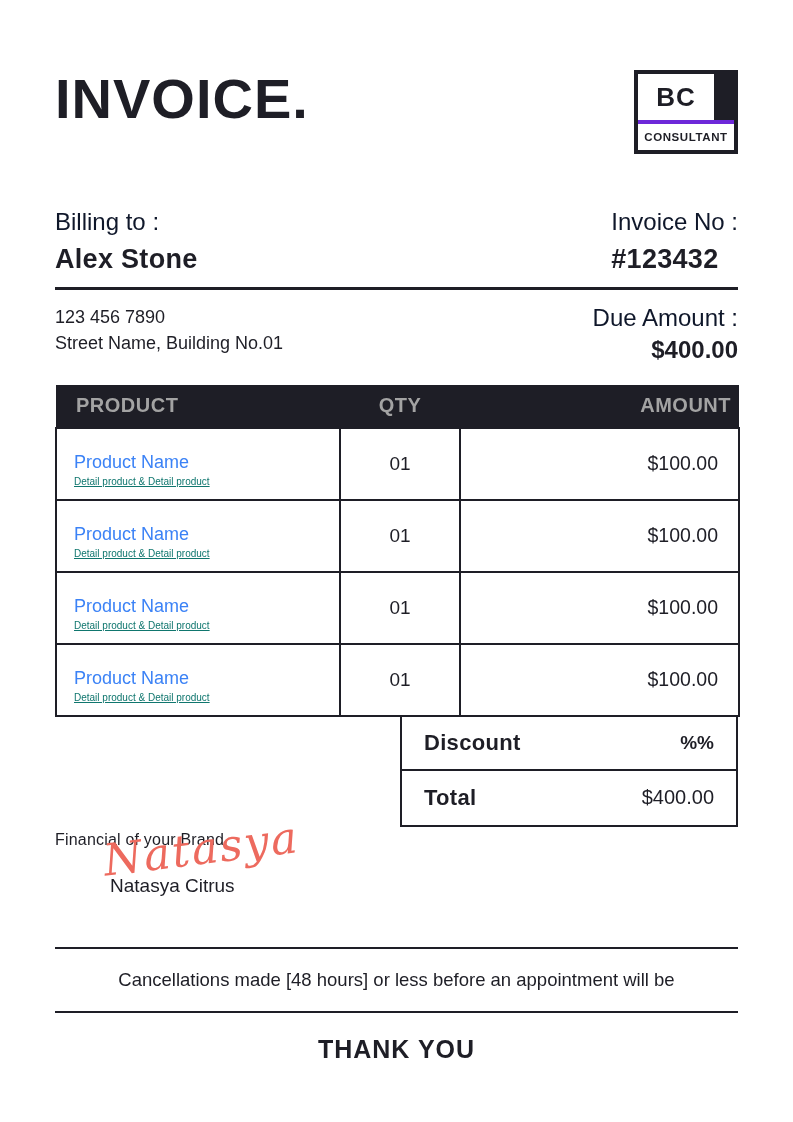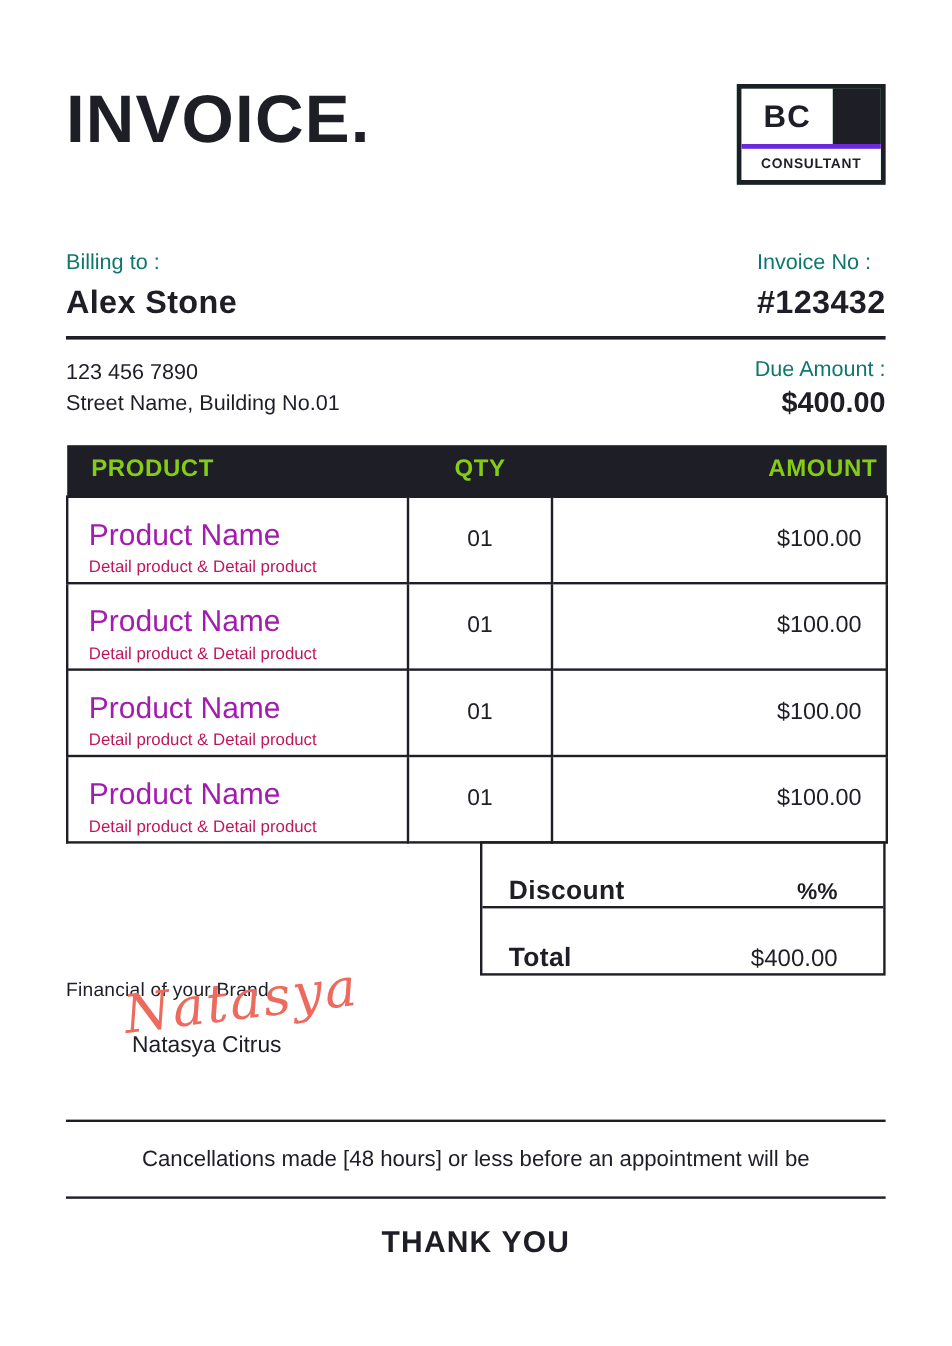--- a/index.html
+++ b/index.html
@@ -11,74 +11,74 @@
     overflow: hidden;
   }
   .page { padding: 70px 55px 0 55px; width: 793px; }
 
   
   .header-row { display: flex; justify-content: space-between; align-items: flex-start; height: 92px; }
   .invoice-title {
     font-size: 56px; font-weight: 800; letter-spacing: 1px; line-height: 0.95;
     margin-top: 2px;
   }
-  .logo { width: 124px; border: 4px solid #1e1e26; background: #86efac; }
+  .logo { width: 104px; border: 4px solid #1e1e26; background: #3b82f6; }
   .logo-top { display: flex; height: 46px; }
   .logo-bc {
     width: 76px; background: #ffffff; display: flex; align-items: center; justify-content: center;
     font-size: 26px; font-weight: 700; letter-spacing: 1px;
   }
   .logo-top-fill { flex: 1; background: #1e1e26; }
   .logo-bottom {
     height: 30px; background: #ffffff; border-top: 4px solid #6d28d9;
     display: flex; align-items: center; justify-content: center;
     font-size: 11.5px; font-weight: 700; letter-spacing: 0.6px;
   }
 
   
   .billing-row { display: flex; justify-content: space-between; align-items: flex-end; margin-top: 46px; }
-  .label-sm { font-size: 18px; font-weight: 400; color: #0f766e; }
+  .label-sm { font-size: 24px; font-weight: 400; color: #0f172a; }
   .name-lg { font-size: 27px; font-weight: 700; margin-top: 8px; letter-spacing: 0.3px; }
   .right-col { text-align: left; }
 
   .rule { height: 2.5px; background: #1e1e26; margin-top: 12px; }
 
   
   .contact-row { display: flex; justify-content: space-between; margin-top: 14px; }
   .contact-left div { font-size: 18px; line-height: 26.5px; font-weight: 400; }
   .due-col { text-align: right; margin-left: 16px; }
   .due-amount { font-size: 24px; font-weight: 700; margin-top: 4px; }
 
   
   table.items {
     width: 683px; border-collapse: collapse; table-layout: fixed; margin-top: 21px;
   }
   table.items col.c1 { width: 284px; }
   table.items col.c2 { width: 120px; }
   table.items col.c3 { width: 279px; }
   table.items thead th {
-    background: #1e1e26; color: #84cc16; height: 43px;
+    background: #1e1e26; color: #a3a3a3; height: 43px;
     font-size: 20px; font-weight: 700; letter-spacing: 0.5px;
   }
   th.h-product { text-align: left; padding-left: 20px; }
   th.h-qty { text-align: center; }
   th.h-amount { text-align: right; padding-right: 8px; }
   table.items td { border: 2px solid #1e1e26; height: 72px; }
   td.cell-product { padding-left: 17px; }
-  .product-name { font-size: 25px; font-weight: 400; color: #a21caf; margin-top: 12px; }
-  .product-detail { font-size: 14px; margin-top: 3px; color: #be185d; }
+  .product-name { font-size: 18px; font-weight: 400; color: #3b82f6; margin-top: 12px; }
+  .product-detail { font-size: 10px; margin-top: 3px; color: #0f766e; text-decoration: underline; }
   td.cell-qty { text-align: center; font-size: 19px; }
   td.cell-amount { text-align: right; padding-right: 20px; font-size: 19.5px; }
   table.items tbody tr td:first-child { border-left-width: 2px; }
 
   
   .summary { width: 338px; margin-left: auto; margin-top: -2px; border: 2.5px solid #1e1e26; }
   .summary-row {
-    display: flex; justify-content: space-between; align-items: flex-end;
-    height: 52px; padding: 0 38px 0 22px;
+    display: flex; justify-content: space-between; align-items: center;
+    height: 52px; padding: 0 22px 0 22px;
   }
   .summary-row + .summary-row { border-top: 2.5px solid #1e1e26; height: 56px; }
   .summary-label { font-size: 22px; font-weight: 700; letter-spacing: 0.3px; }
   .summary-value { font-size: 19px; font-weight: 700; }
   .summary-value.total { font-size: 20px; font-weight: 400; }
 
   
   .signature { position: relative; margin-top: -6px; width: 360px; height: 100px; }
   .brand-line { font-size: 16px; font-weight: 400; letter-spacing: 0.2px; padding-top: 10px; }
   .sig-script {

